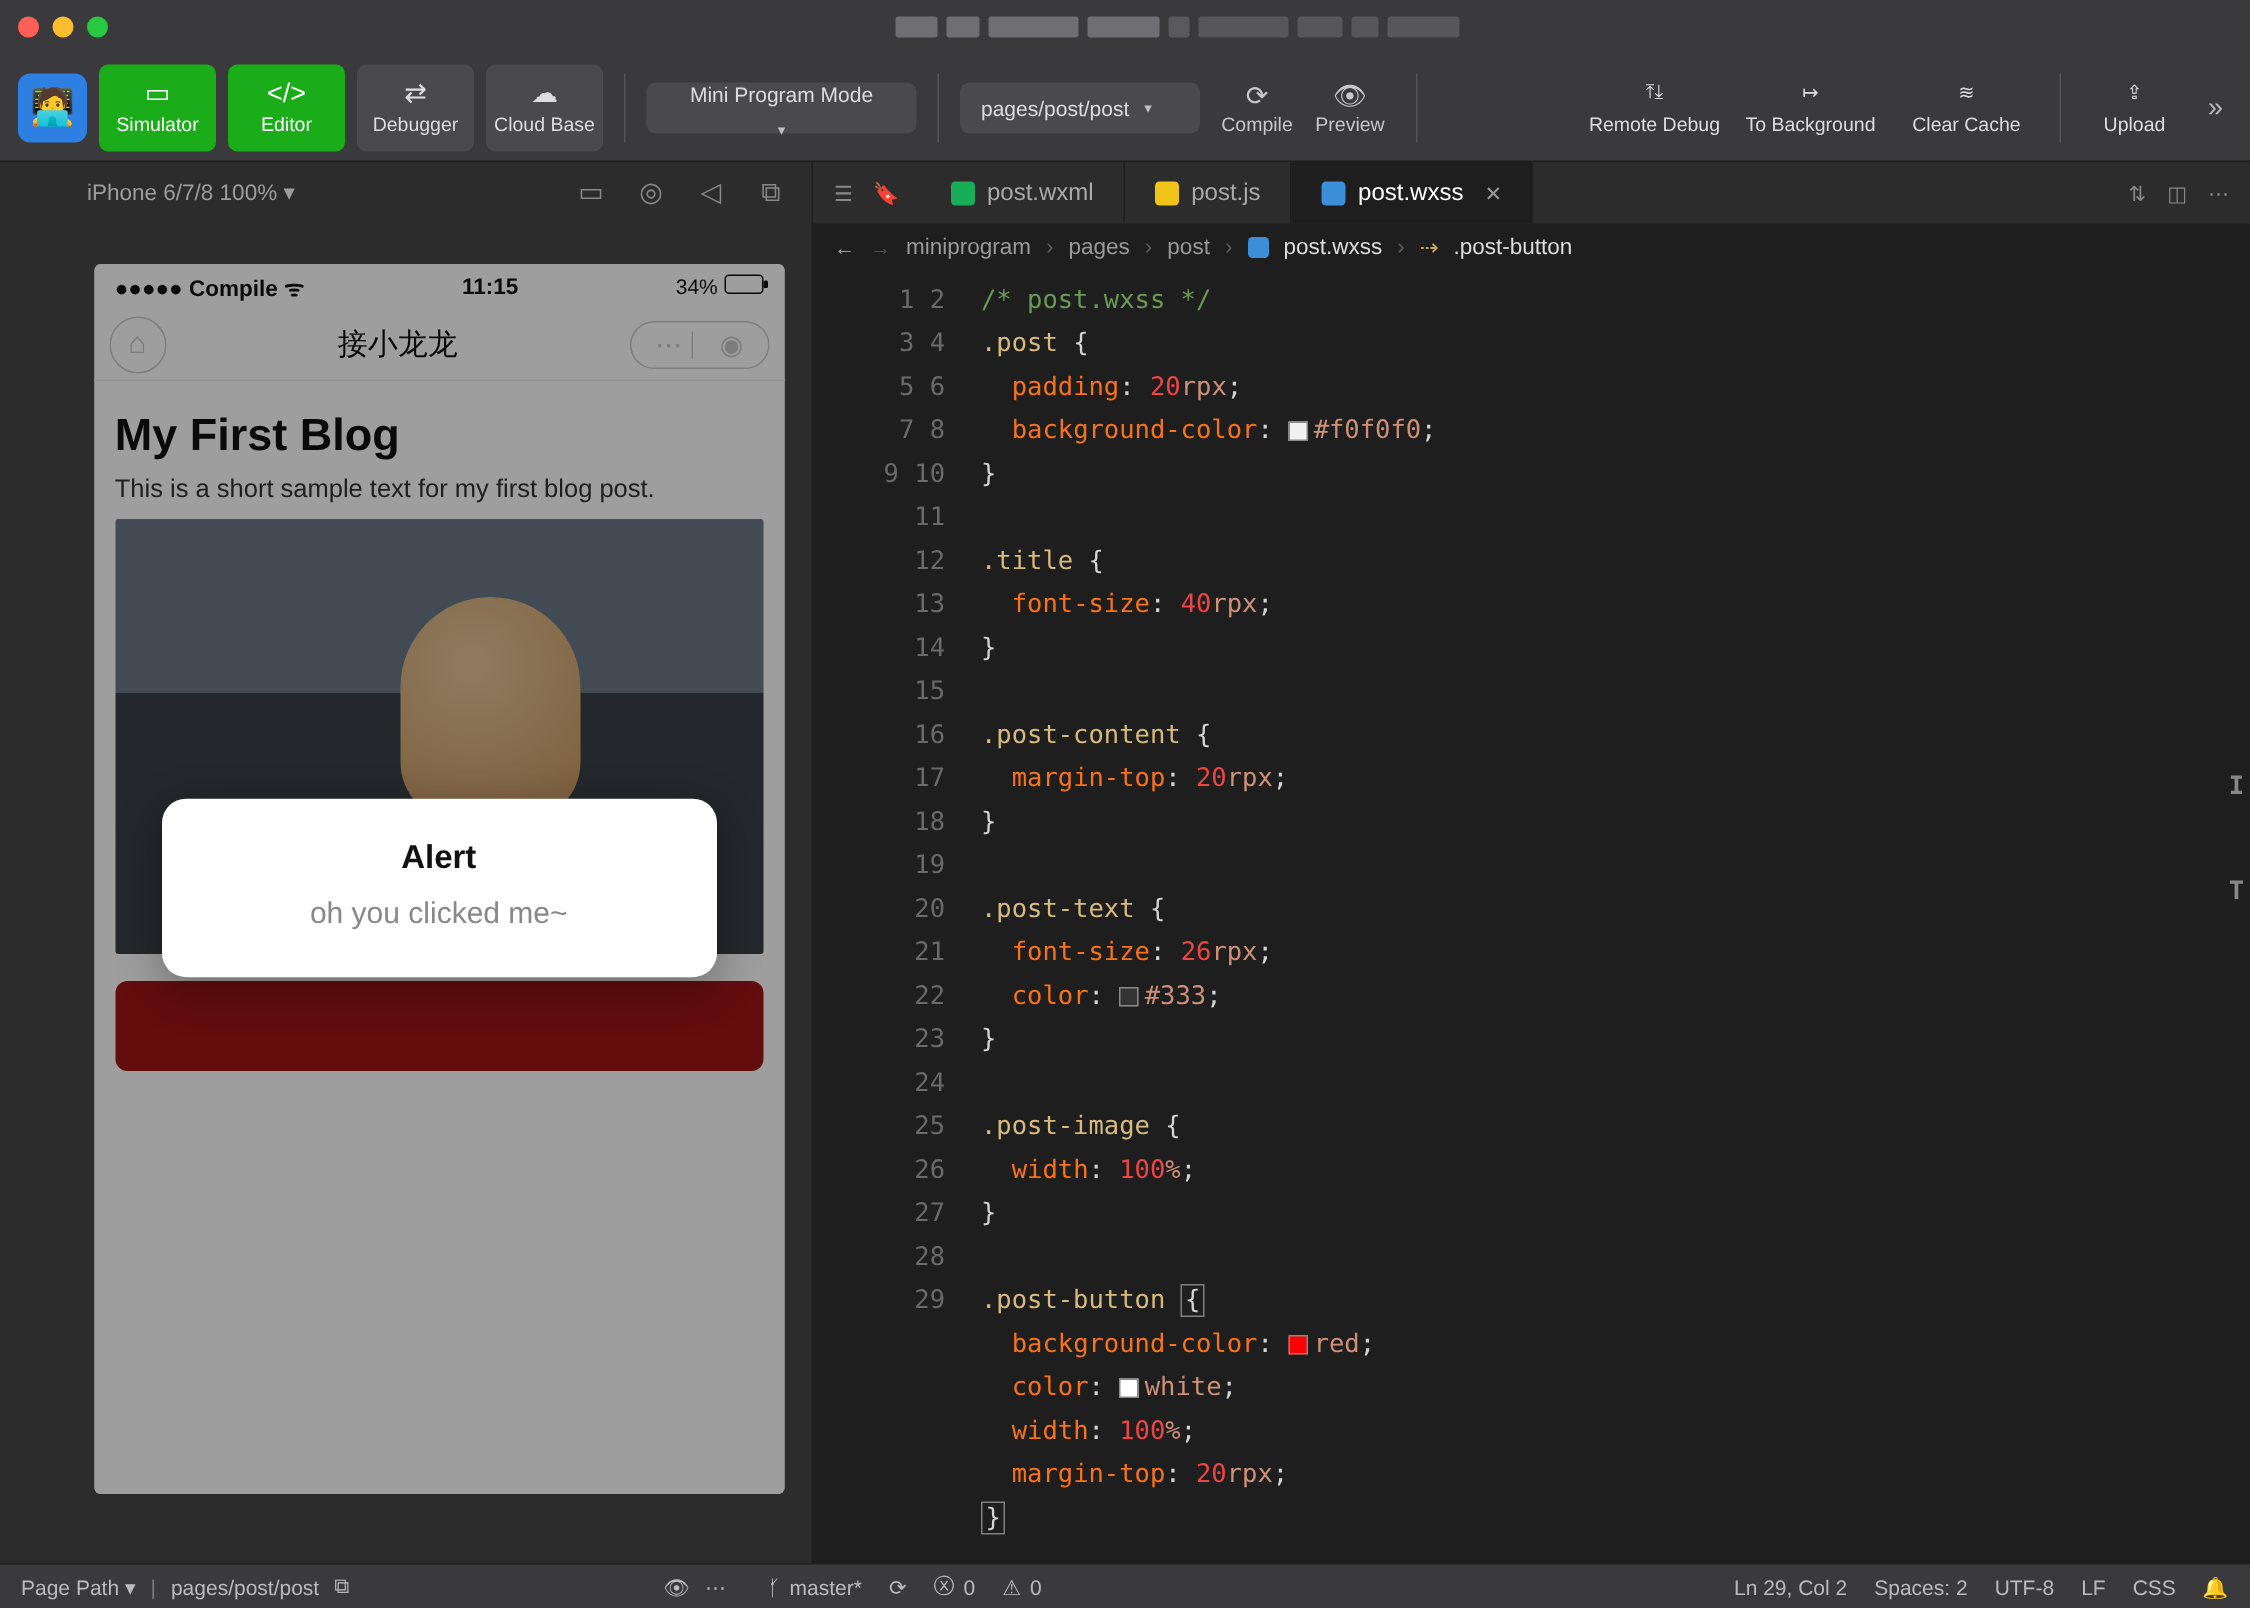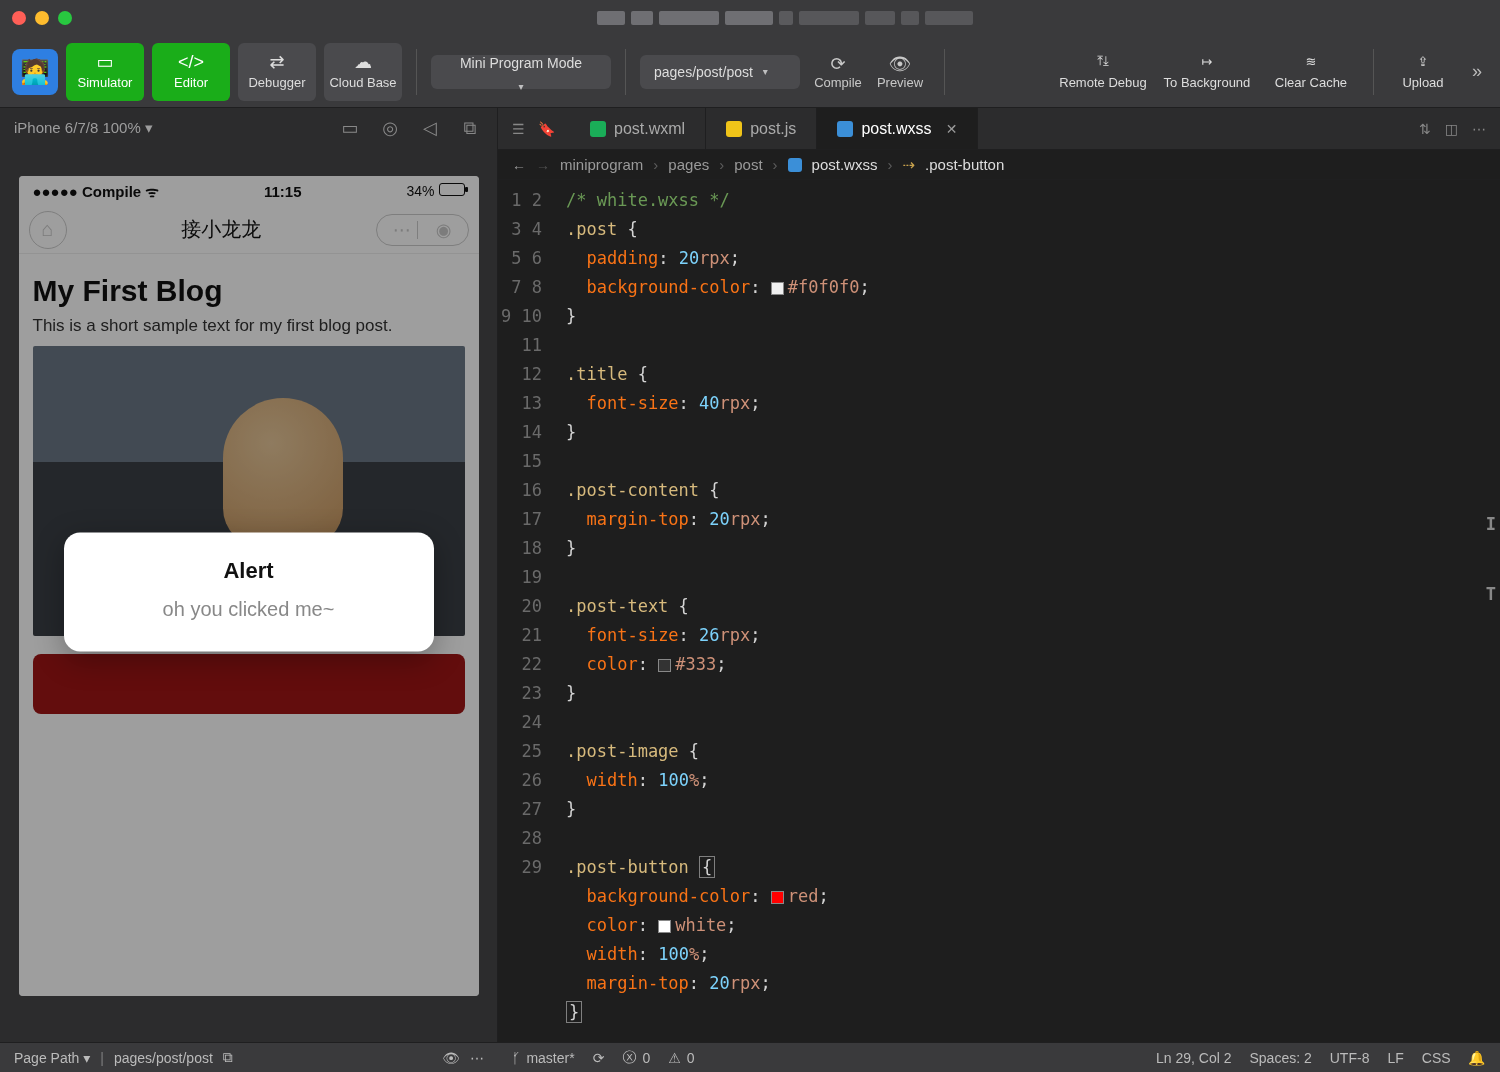--- a/index.html
+++ b/index.html
@@ -49,21 +49,21 @@
   .tsep { width:1px; height:46px; background:#555; margin:0 6px;}
   .tinline { display:flex; align-items:center; gap:2px;}
   .tinline .col { display:flex; flex-direction:column; align-items:center; font-size:13px; min-width:60px;}
   .tinline .ico{font-size:18px;}
   .toolbar-right{ margin-left:auto; display:flex; align-items:center; gap:8px;}
   .tbtn2 { display:flex; flex-direction:column; align-items:center; justify-content:center; min-width:96px; height:58px; font-size:13px; gap:6px; color:#ddd; }
   .tbtn2.narrow{ min-width:70px;}
   .more-chev{ font-size:18px; padding:0 6px; color:#bbb;}
 
   
-  .main { display:flex; height: calc(100% - 36px - 72px - 30px); }
+  .main { display:flex; height: calc(100% - 36px - 72px - 30px); padding-left: 44px; }
   .simulator-pane { width: 498px; background:#2c2c2d; border-right:1px solid #1f1f20; display:flex; flex-direction:column;}
   .editor-pane { flex:1; background:#2c2c2d; display:flex; flex-direction:column; min-width:0;}
 
   
   .sim-header { height:40px; display:flex; align-items:center; padding:0 14px; color:#9d9d9d; font-size:15px; gap:14px;}
   .sim-header .sp{flex:1;}
   .sim-icon { font-size:18px; color:#888; width:26px; text-align:center; }
 
   
   .phone-wrap { flex:1; display:flex; justify-content:center; padding:28px 16px;}
@@ -105,27 +105,27 @@
 
   
   .bcrumb { height:30px; display:flex; align-items:center; gap:10px; padding:0 14px; font-size:15px; color:#9a9a9a; background:#1e1e1e; border-bottom:1px solid #1f1f20;}
   .bcrumb .sep{ opacity:.5;}
   .bcrumb .ic{ font-size:14px;}
   .bcrumb .wxss{ color:#ddd;}
   .bcrumb .sel{ color:#ddd;}
 
   
   .code { flex:1; background:#1e1e1e; display:flex; font-family: Menlo, Consolas, monospace; font-size:17px; line-height:29px; position:relative;}
-  .gutter { width:58px; text-align:right; padding:6px 14px 0 0; color:#6a6a6a; user-select:none;}
+  .gutter { width:58px; text-align:right; padding:6px 14px 0 0; color:#6a6a6a; user-select:none;margin-left:44px;}
   .codelines { padding:6px 0 0 10px; white-space:pre;}
   .cm { color:#6a9955;}       
   .sel2 { color:#d7ba7d;}     
   .br  { color:#d4d4d4;}      
   .prop{ color:#f97316;}      
-  .num { color:#7dd3fc;}      
+  .num { color:#ef4444;}      
   .unit{ color:#ce9178;}      
   .hex { color:#ce9178;}
   .kw  { color:#ce9178;}
   .colon{ color:#d4d4d4;}
   .swatch{ display:inline-block; width:13px; height:13px; border:1px solid #888; vertical-align:middle; margin-right:4px;}
   .cursorbox{ border:1px solid #7f7f7f; padding:0 2px; }
   .right-rail{ position:absolute; right:0; top:0; bottom:0; width:20px; }
   .rail-t{ position:absolute; right:4px; color:#888; font-weight:700; }
 
   
@@ -342,21 +342,21 @@
 21
 22
 23
 24
 25
 26
 27
 28
 29
 </div>
-      <div class="codelines" id="codelines"><span class="cm">/* white.wxss */</span>
+      <div class="codelines" id="codelines"><span class="cm">/* post.wxss */</span>
 <span class="sel2">.post</span> <span class="br">{</span>
   <span class="prop">padding</span><span class="colon">:</span> <span class="num">20</span><span class="unit">rpx</span><span class="br">;</span>
   <span class="prop">background-color</span><span class="colon">:</span> <span class="swatch" style="background:#f0f0f0"></span><span class="hex">#f0f0f0</span><span class="br">;</span>
 <span class="br">}</span>
 
 <span class="sel2">.title</span> <span class="br">{</span>
   <span class="prop">font-size</span><span class="colon">:</span> <span class="num">40</span><span class="unit">rpx</span><span class="br">;</span>
 <span class="br">}</span>
 
 <span class="sel2">.post-content</span> <span class="br">{</span>

